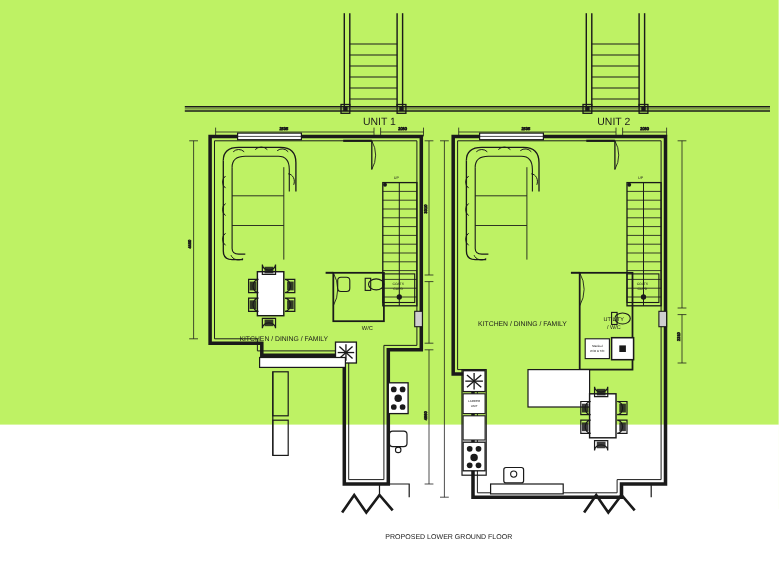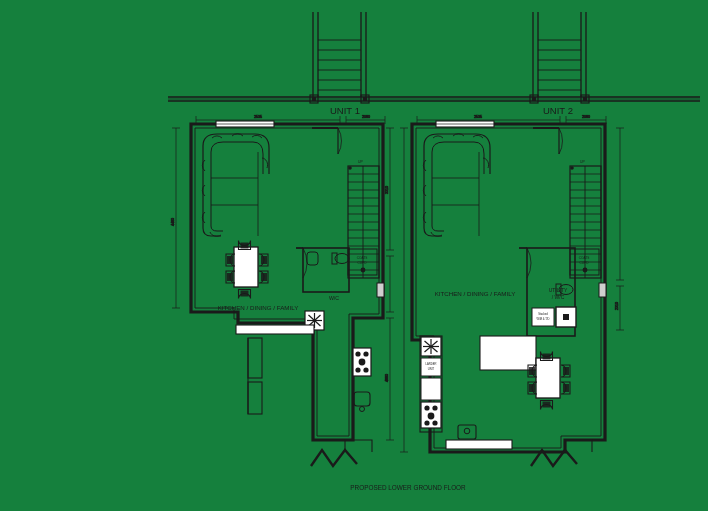--- a/index.html
+++ b/index.html
@@ -1,18 +1,18 @@
 <!DOCTYPE html>
 <html><head>
 <meta charset="utf-8">
 <style>
   html,body{margin:0;padding:0;background:#ffffff;}
   body{width:708px;height:522px;overflow:hidden;
        font-family:"Liberation Sans",sans-serif;color:#000;}
-  #stage{position:relative;width:708px;height:511px;background:#15803d;}
+  #stage{position:relative;width:708px;height:386px;background:#bef264;}
   svg{display:block;}
   .lbl{font-family:"Liberation Sans",sans-serif;fill:#1a1a1a;}
 </style>
 </head>
 <body>
 
 <div id="stage">
 
 <svg width="708" height="522" viewBox="0 0 708 522">
 

